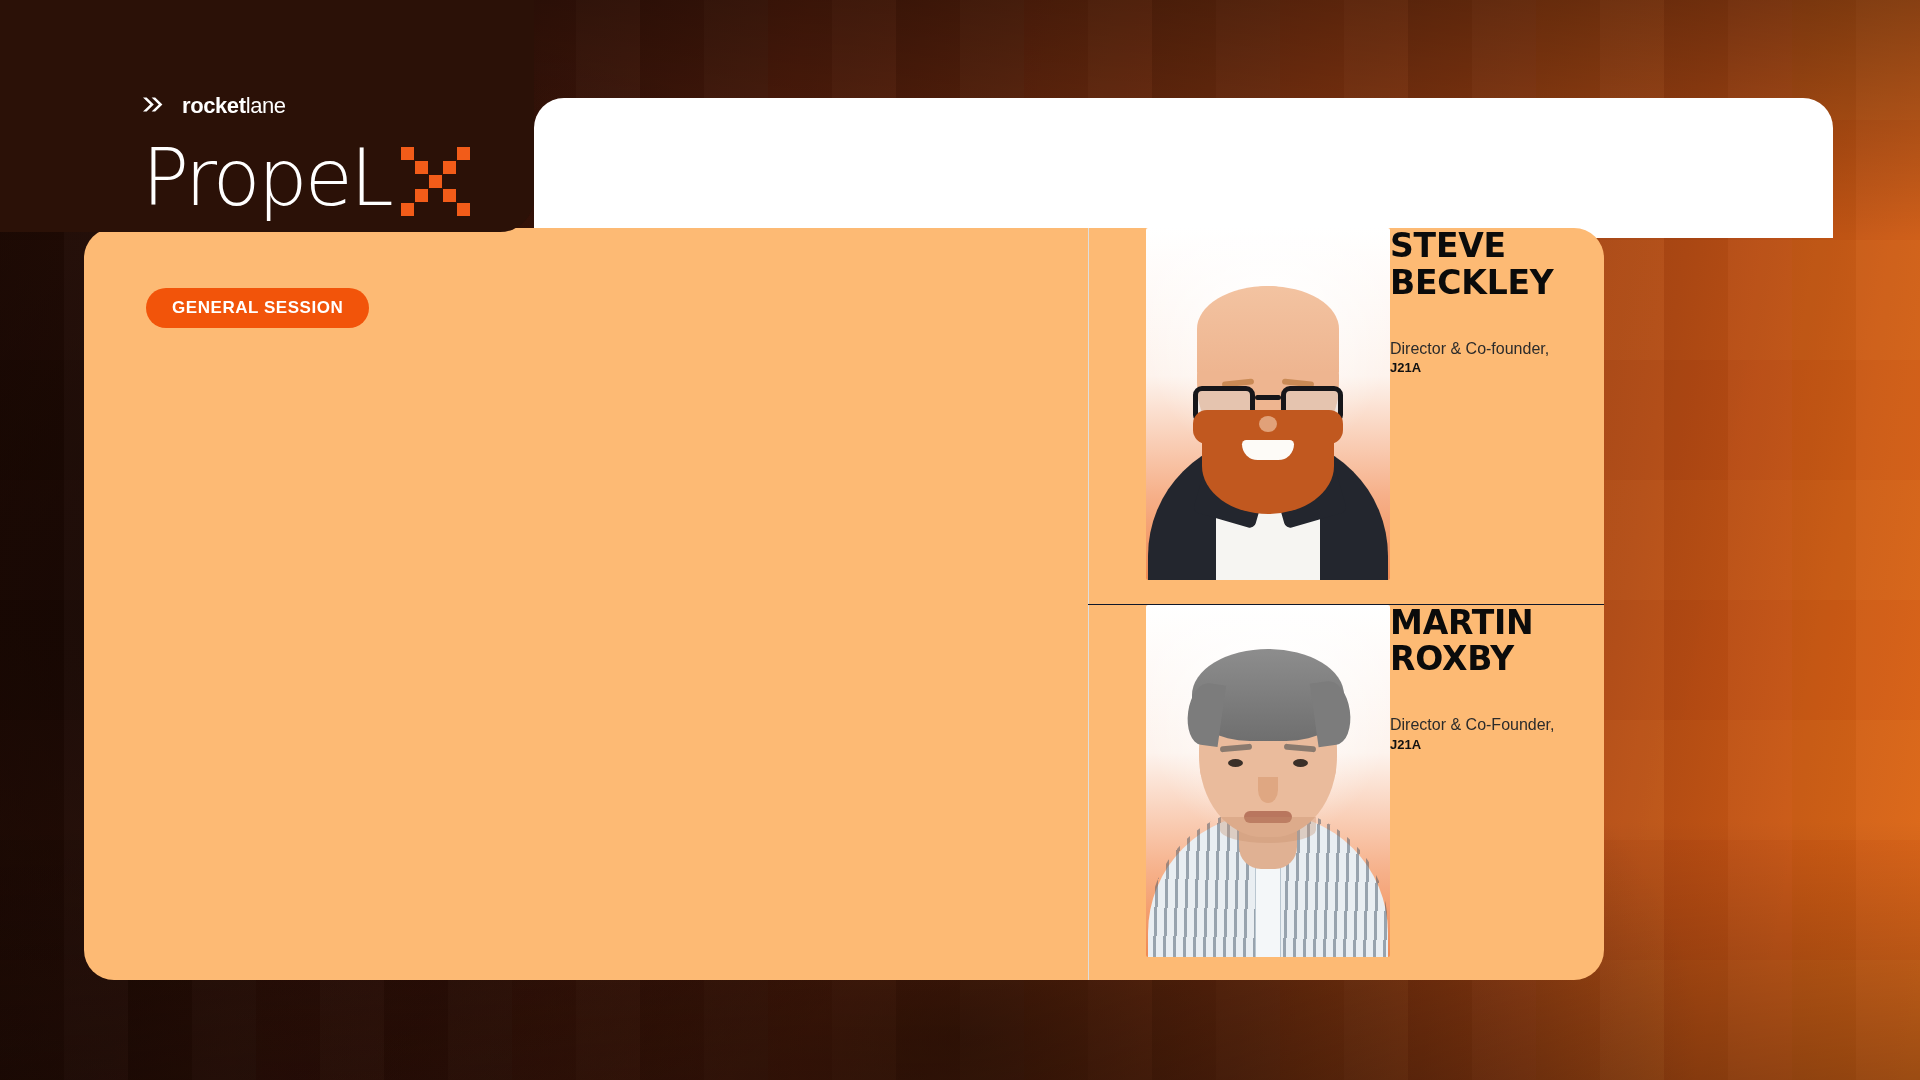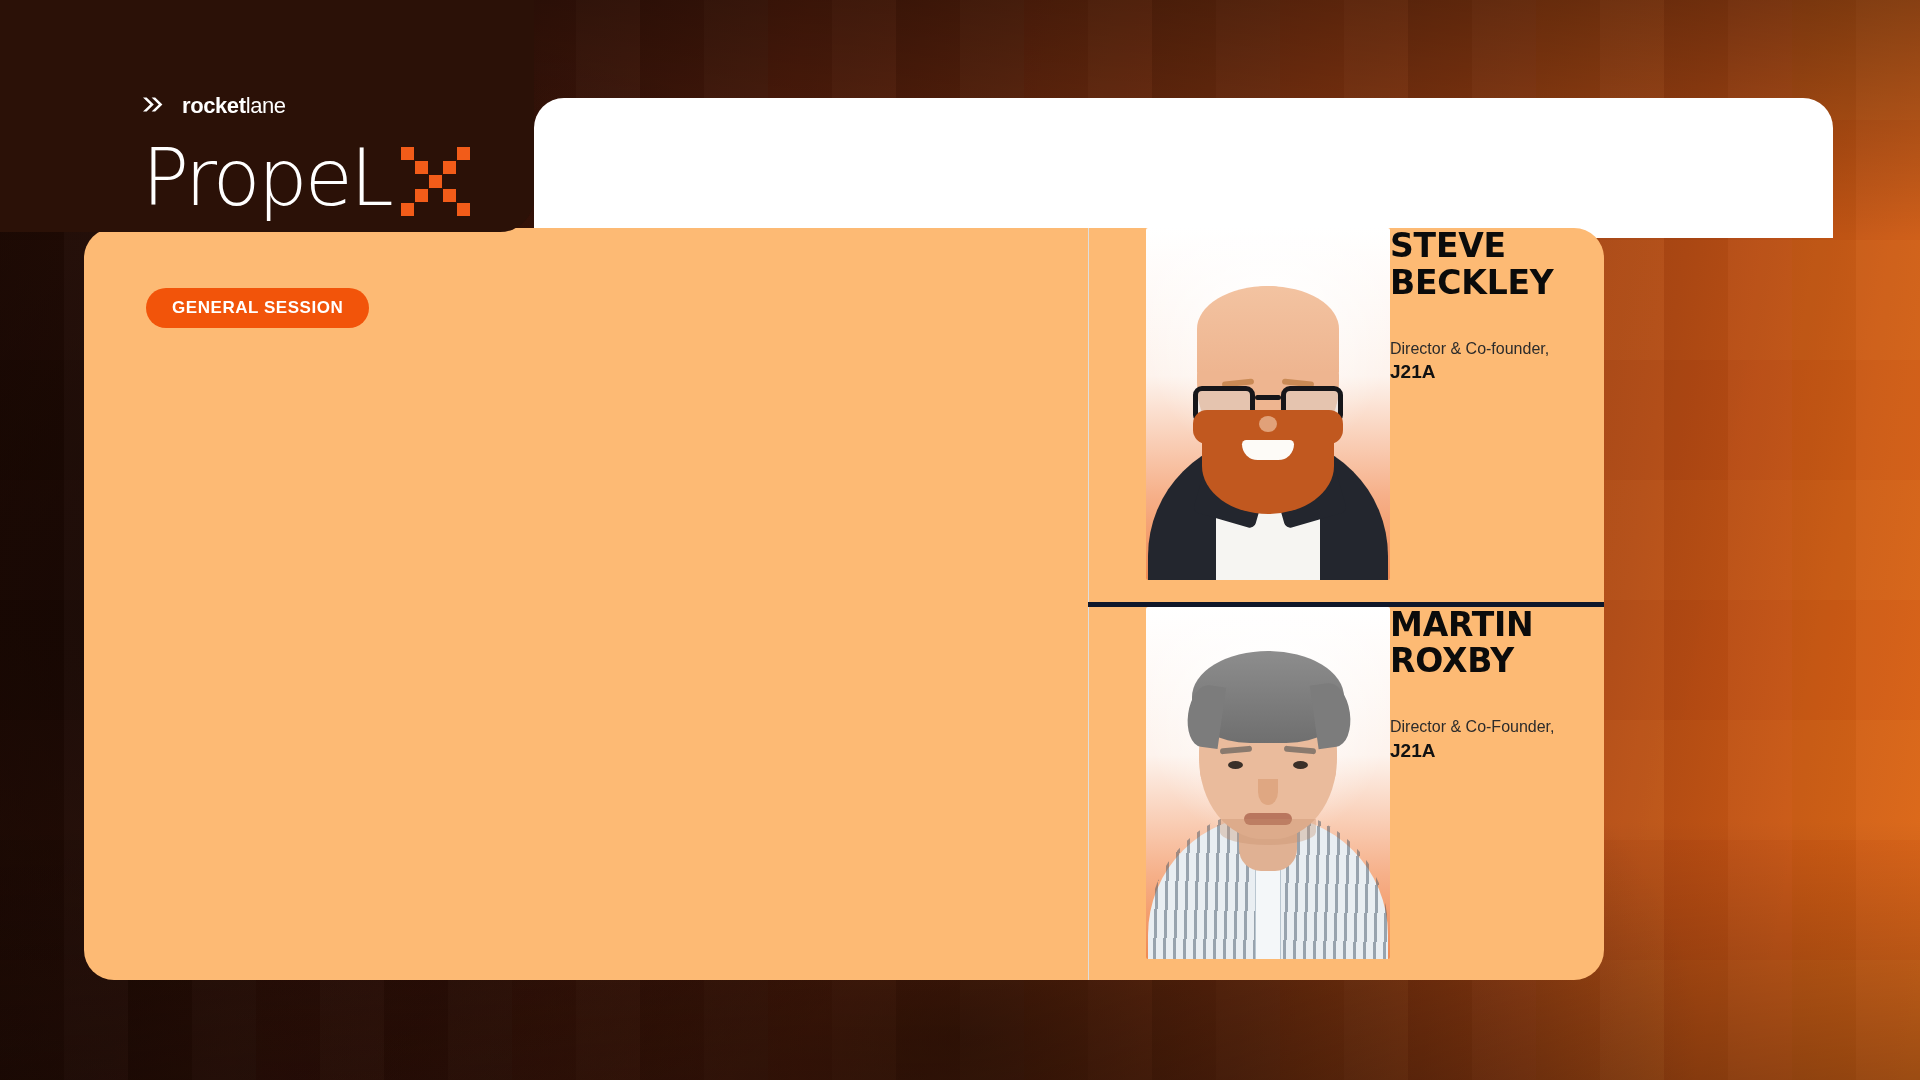--- a/index.html
+++ b/index.html
@@ -201,21 +201,21 @@
     display: flex;
     flex-direction: column;
   }
   .speaker-row {
     flex: 1;
     display: flex;
     align-items: flex-start;
     padding-left: 58px;
     position: relative;
   }
-  .speaker-row + .speaker-row { border-top: 5px solid #0f172a; }
+  .speaker-row + .speaker-row { border-top: 1px solid #0f172a; }
 
   .speaker-photo {
     width: 244px;
     height: 352px;
     flex: none;
     position: relative;
     border-radius: 2px;
     overflow: hidden;
     background: linear-gradient(180deg, #ffffff 0%, #fdf3ed 42%, #f6b089 76%, #f08a52 100%);
   }
@@ -285,21 +285,21 @@
     text-transform: uppercase;
     max-width: 330px;
   }
   .speaker-role {
     margin-top: 36px;
     font-size: 16px;
     line-height: 1.32;
     color: #2b2b2b;
   }
   .speaker-company {
-    font-size: 19px;
+    font-size: 13px;
     font-weight: 700;
     color: #111111;
     line-height: 1.32;
   }
 </style>
 </head>
 <body>
 
 <div id="stage">
 

